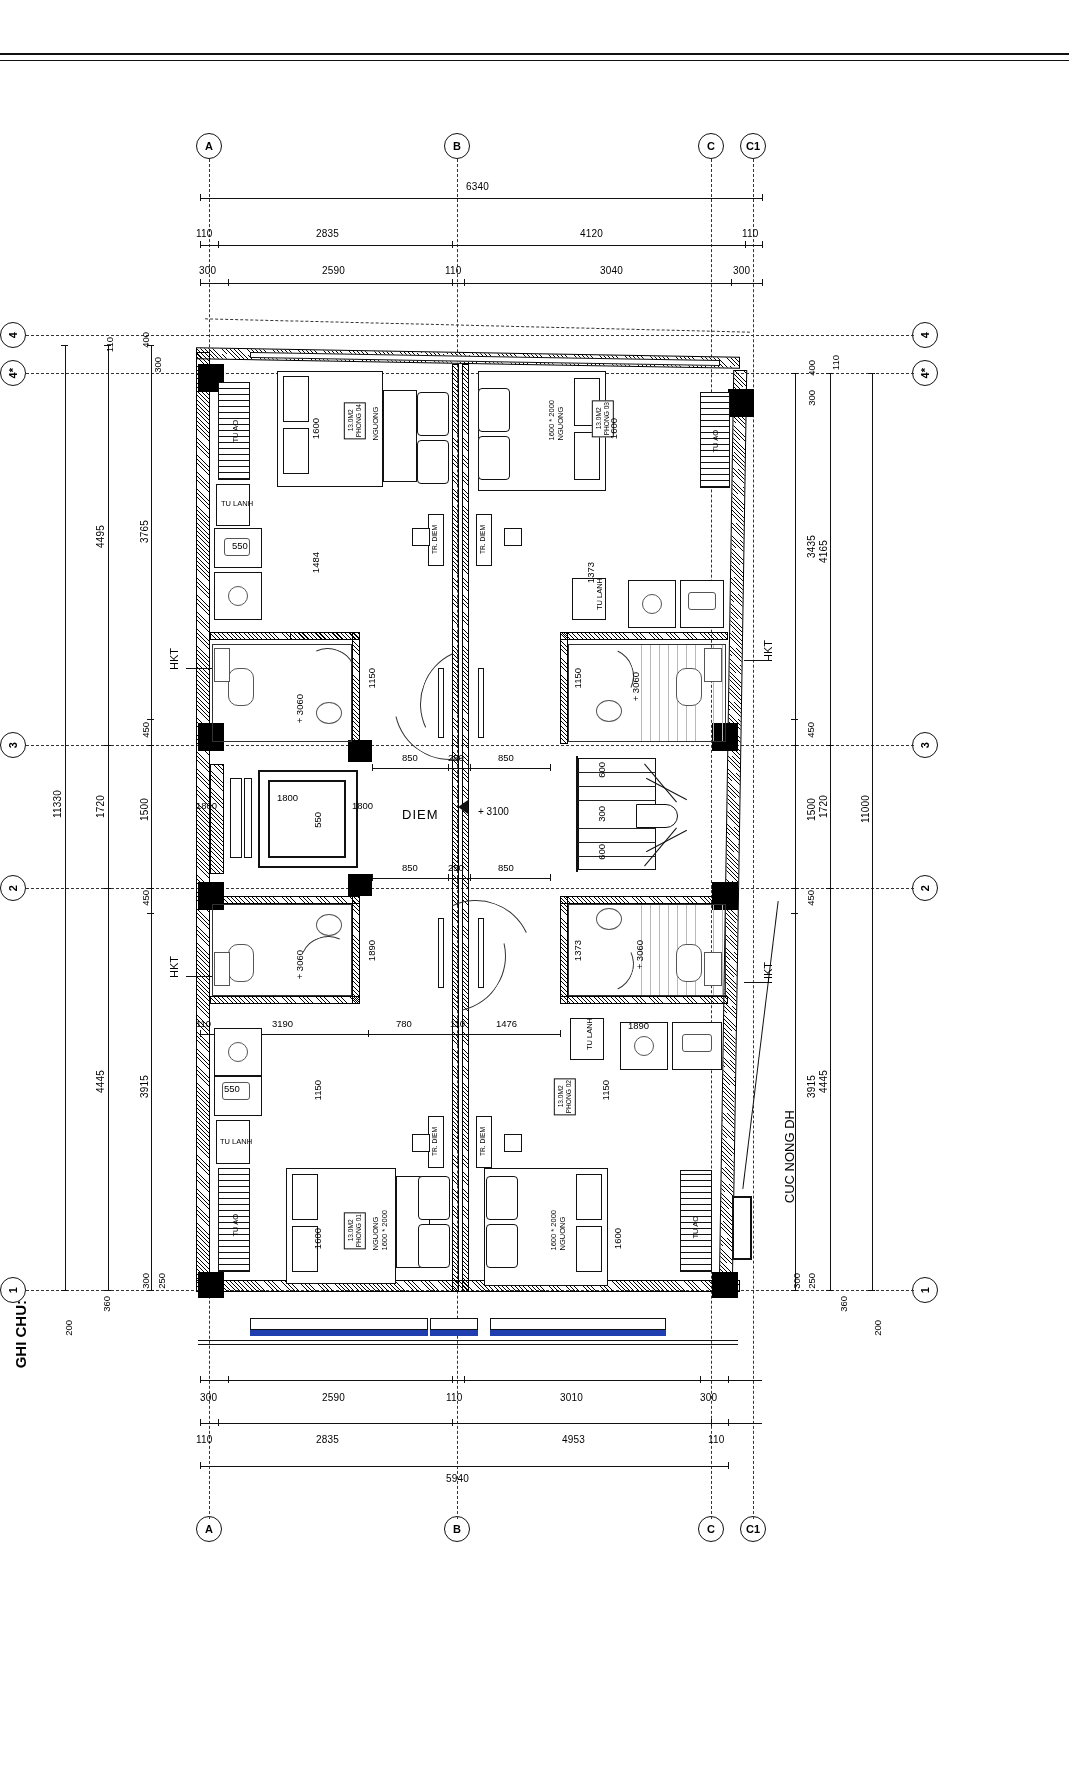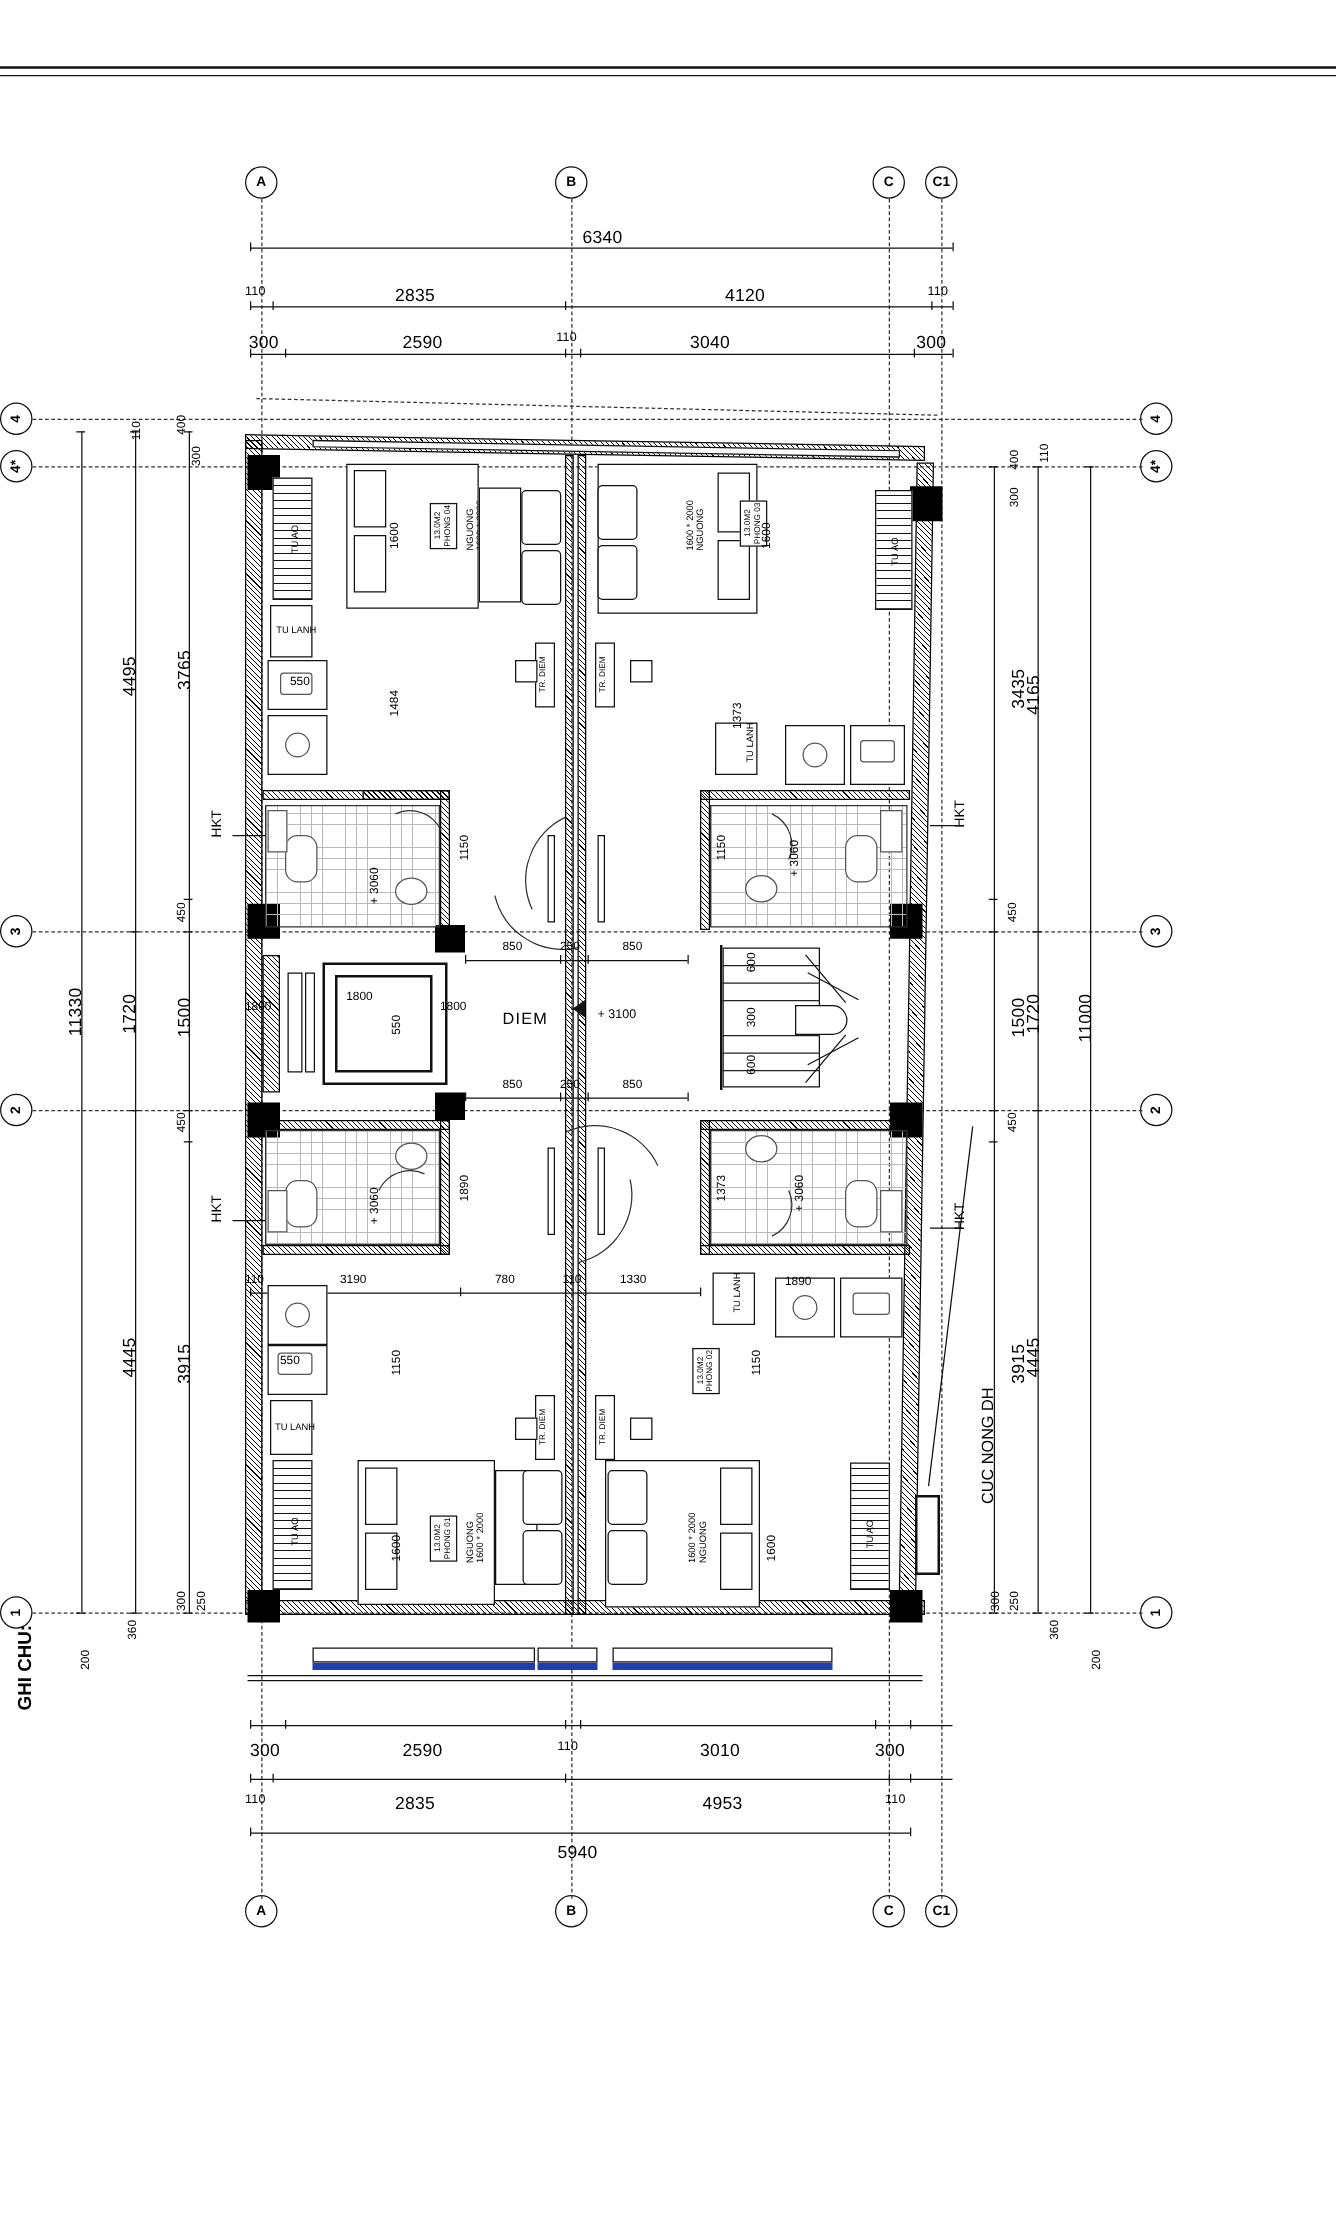--- a/index.html
+++ b/index.html
@@ -10,21 +10,21 @@
   }
   #plan { position:absolute; inset:0; }
   .ln { position:absolute; background:#111; }
   .h { height:1px; }
   .v { width:1px; }
   .dash-h { position:absolute; height:0; border-top:1px dashed #333; }
   .dash-v { position:absolute; width:0; border-left:1px dashed #333; }
   .cdot { position:absolute; width:26px; height:26px; border:1.3px solid #111;
           border-radius:50%; background:#fff; display:flex; align-items:center;
           justify-content:center; font-size:11px; font-weight:bold; }
-  .dim { position:absolute; font-size:14px; letter-spacing:0.2px; white-space:nowrap; }
+  .dim { position:absolute; font-size:10px; letter-spacing:0.2px; white-space:nowrap; }
   .dim.v { writing-mode:vertical-rl; transform:rotate(180deg); width:auto; background:none; }
   .lbl { position:absolute; font-size:7.5px; line-height:1.15; white-space:nowrap; }
   .lbl.rot { writing-mode:vertical-rl; transform:rotate(180deg); }
   .room-tag { position:absolute; border:1px solid #111; background:#fff;
               font-size:6.6px; text-align:center; padding:1px 2px; line-height:1.2; }
   .room-tag.rot { writing-mode:vertical-rl; transform:rotate(180deg); }
   .hatch {
     position:absolute;
     background-image:repeating-linear-gradient(45deg,#000 0 0.6px,transparent 0.6px 3px);
     border:1px solid #000;
@@ -153,21 +153,21 @@
   <div class="ln h" style="left:200px;top:283px;width:562px;"></div>
   <div class="tick" style="left:200px;top:279px;"></div>
   <div class="tick" style="left:228px;top:279px;"></div>
   <div class="tick" style="left:452px;top:279px;"></div>
   <div class="tick" style="left:464px;top:279px;"></div>
   <div class="tick" style="left:731px;top:279px;"></div>
   <div class="tick" style="left:762px;top:279px;"></div>
   <div class="dim" style="left:199px;top:265px;">300</div>
   <div class="dim" style="left:322px;top:265px;">2590</div>
   <div class="dim" style="left:445px;top:265px;font-size:10px;">110</div>
-  <div class="dim" style="left:552px;top:265px;">3040</div>
+  <div class="dim" style="left:600px;top:265px;">3040</div>
   <div class="dim" style="left:733px;top:265px;">300</div>
 
   <div class="ln h" style="left:200px;top:1380px;width:562px;"></div>
   <div class="tick" style="left:200px;top:1376px;"></div>
   <div class="tick" style="left:228px;top:1376px;"></div>
   <div class="tick" style="left:452px;top:1376px;"></div>
   <div class="tick" style="left:464px;top:1376px;"></div>
   <div class="tick" style="left:700px;top:1376px;"></div>
   <div class="tick" style="left:728px;top:1376px;"></div>
   <div class="dim" style="left:200px;top:1392px;">300</div>
@@ -459,21 +459,21 @@
   <div class="tick" style="left:200px;top:1030px;"></div>
   <div class="tick" style="left:216px;top:1030px;"></div>
   <div class="tick" style="left:368px;top:1030px;"></div>
   <div class="tick" style="left:452px;top:1030px;"></div>
   <div class="tick" style="left:468px;top:1030px;"></div>
   <div class="tick" style="left:560px;top:1030px;"></div>
   <div class="dimtiny" style="left:196px;top:1018px;">110</div>
   <div class="dimtiny" style="left:272px;top:1018px;">3190</div>
   <div class="dimtiny" style="left:396px;top:1018px;">780</div>
   <div class="dimtiny" style="left:450px;top:1018px;">110</div>
-  <div class="dimtiny" style="left:496px;top:1018px;">1330</div>
+  <div class="dimtiny" style="left:496px;top:1018px;">1476</div>
 
   <div class="furn" style="left:214px;top:1028px;width:48px;height:48px;"></div>
   <div class="thinbox" style="left:228px;top:1042px;width:20px;height:20px;border-radius:50%;"></div>
   <div class="furn" style="left:214px;top:1076px;width:48px;height:40px;"></div>
   <div class="thinbox" style="left:222px;top:1082px;width:28px;height:18px;border-radius:3px;"></div>
   <div class="dimtiny" style="left:224px;top:1083px;">550</div>
   <div class="furn" style="left:216px;top:1120px;width:34px;height:44px;"></div>
   <div class="lbl" style="left:220px;top:1138px;">TU LANH</div>
   <div class="louver" style="left:218px;top:1168px;width:32px;height:104px;"></div>
   <div class="lbl rot" style="left:232px;top:1214px;">TU AO</div>

